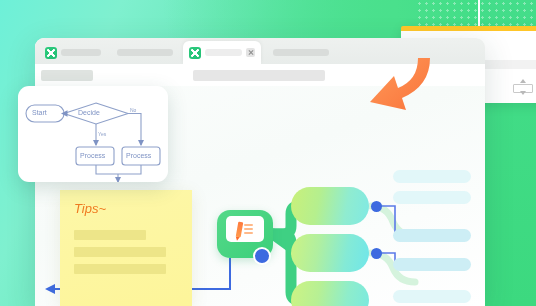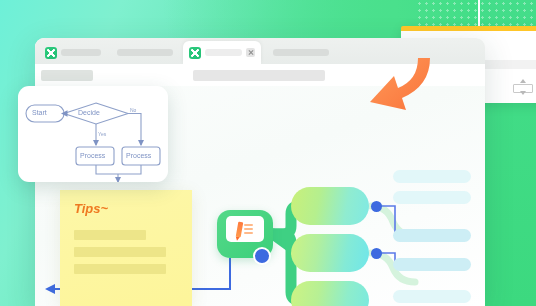--- a/index.html
+++ b/index.html
@@ -179,21 +179,21 @@
   }
 
   
   .tips{
     position:absolute;left:60px;top:190px;width:132px;height:116px;
     background:linear-gradient(165deg,#fdf7a8,#fdf59a);
     box-shadow:0 4px 16px rgba(120,120,40,.12);
   }
   .tips-title{
     position:absolute;left:14px;top:11px;
-    font-size:13px;font-style:italic;font-weight:bold;color:#ef7a22;
+    font-size:13px;font-style:italic;font-weight:normal;color:#ef7a22;
     font-family:"Liberation Sans",sans-serif;
   }
   .tips-ph{position:absolute;left:14px;height:10px;background:rgba(232,224,130,.78);border-radius:1px;}
   .tips-ph.r1{top:40px;width:72px;}
   .tips-ph.r2{top:57px;width:92px;}
   .tips-ph.r3{top:74px;width:92px;}
 
   
   .oarrow{position:absolute;left:360px;top:56px;width:72px;height:62px;}
 </style>

